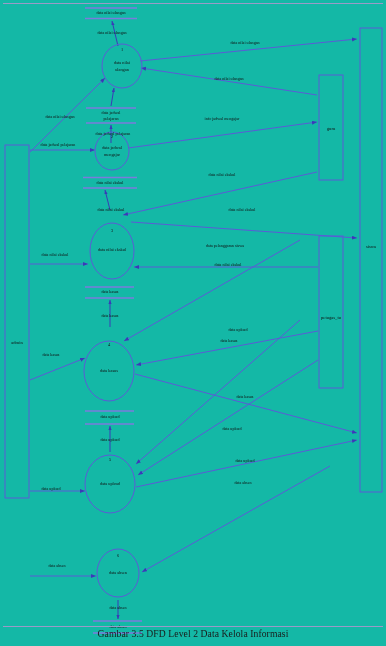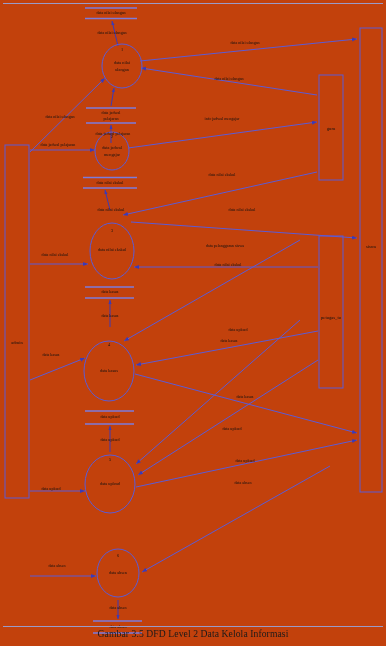--- a/index.html
+++ b/index.html
@@ -7,21 +7,21 @@
     padding: 0;
     background: #ffffff;
   }
   body {
     font-family: "Liberation Serif", serif;
   }
   #page {
     position: relative;
     width: 386px;
     height: 646px;
-    background: #c2410c;
+    background: #14b8a6;
     overflow: hidden;
   }
   #diagram-svg {
     position: absolute;
     left: 0;
     top: 0;
     width: 386px;
     height: 646px;
   }
   .flow-line {

